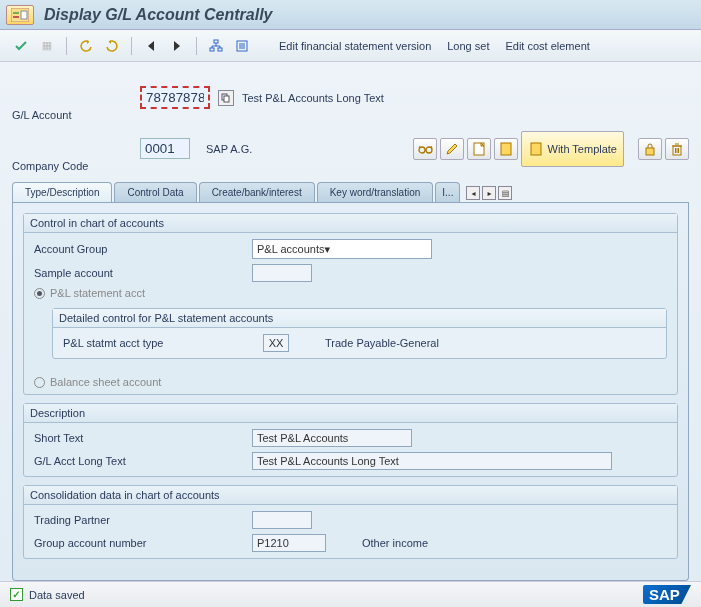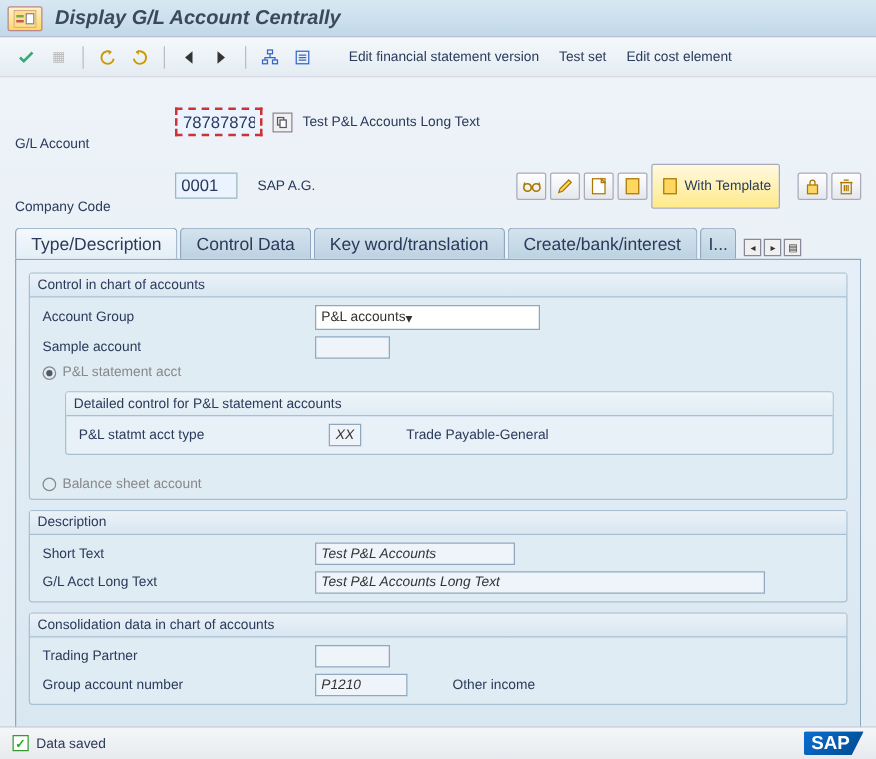--- a/index.html
+++ b/index.html
@@ -97,21 +97,21 @@
     background:linear-gradient(#fff9e0,#ffe98a);
     display:flex;align-items:center;gap:6px;
     padding:0 6px 0 8px;cursor:pointer;color:#2a3a5a;
   }
   .tabstrip { display:flex; align-items:flex-end; gap:2px; margin-top:10px; border-bottom:1px solid #8fa8bf;}
   .tab {
     background:linear-gradient(#d4e3ee,#bcd2e2);
     border:1px solid #8fa8bf;
     border-bottom:none;
     border-radius:4px 4px 0 0;
-    padding:4px 12px;color:#2a3a5a;cursor:pointer;font-size:14px;
+    padding:4px 12px;color:#2a3a5a;cursor:pointer;font-size:10px;
   }
   .tab.active {
     background:linear-gradient(#f4f9fc,#e2eef6);
     font-weight:normal;
   }
   .tab.short { padding:4px 6px; }
   .tabnav { display:flex;gap:2px;margin-left:4px; margin-bottom:2px;}
   .tabnav .tn {
     width:14px;height:14px;border:1px solid #889;background:#f0f0f0;
     display:flex;align-items:center;justify-content:center;font-size:8px;cursor:pointer;
@@ -131,21 +131,21 @@
     border-bottom:1px solid #a8bfd2;
     background:linear-gradient(#eaf2f8,#d9e7f1);
   }
   .groupbox .gbody { padding:6px 10px; display:flex;flex-direction:column;gap:5px;}
   .frow { display:flex;align-items:center;gap:8px; }
   .flabel { width:210px;color:#2a3a5a; }
   .finput {
     border:1px solid #8fa8bf;background:#fff;padding:2px 4px;
     height:18px;color:#333;font-size:11px;
   }
-  .finput.readonly { background:#eef4f9;font-style:italic; }
+  .finput.readonly { background:#eef4f9; }
   .select {
     border:1px solid #8fa8bf;background:#fff;padding:2px 4px;
     height:20px;width:180px;color:#333;font-size:11px;
     display:flex;align-items:center;cursor:pointer;
   }
   .radio { display:flex;align-items:center;gap:5px;color:#888;}
   .radio .dot {
     width:11px;height:11px;border:1px solid #888;border-radius:50%;
     display:flex;align-items:center;justify-content:center;
   }
@@ -234,21 +234,21 @@
   <div class="tbtn">
       <svg width="14" height="14">
         <rect x="2" y="2" width="10" height="10" fill="none" stroke="#36c"></rect>
         <line x1="4" y1="5" x2="10" y2="5" stroke="#36c"></line>
         <line x1="4" y1="7" x2="10" y2="7" stroke="#36c"></line>
         <line x1="4" y1="9" x2="10" y2="9" stroke="#36c"></line>
       </svg>
     </div>
   <div style="width:12px"></div>
   <div class="tlink">Edit financial statement version</div>
-  <div class="tlink">Test set</div>
+  <div class="tlink">Long set</div>
   <div class="tlink">Edit cost element</div>
 </div>
 
 <div class="content">
   <div class="header-fields">
     <div class="hrow">
       <div class="hlabel">G/L Account</div>
       <input class="gl-input" value="78787878" style="">
       <div class="lookup-btn">
           <svg width="10" height="10">
@@ -309,22 +309,22 @@
               <line x1="7.5" y1="6" x2="7.5" y2="11" stroke="#a70"></line>
             </svg>
           </div>
       </div>
     </div>
   </div>
 
   <div class="tabstrip">
     <div class="tab active">Type/Description</div>
     <div class="tab">Control Data</div>
+    <div class="tab">Create/bank/interest</div>
     <div class="tab">Key word/translation</div>
-    <div class="tab">Create/bank/interest</div>
     <div class="tab short">I...</div>
     <div class="tabnav">
       <div class="tn">◂</div>
       <div class="tn">▸</div>
       <div class="tn">▤</div>
     </div>
   </div>
 
   <div class="tabpane">
     <div class="groupbox">

